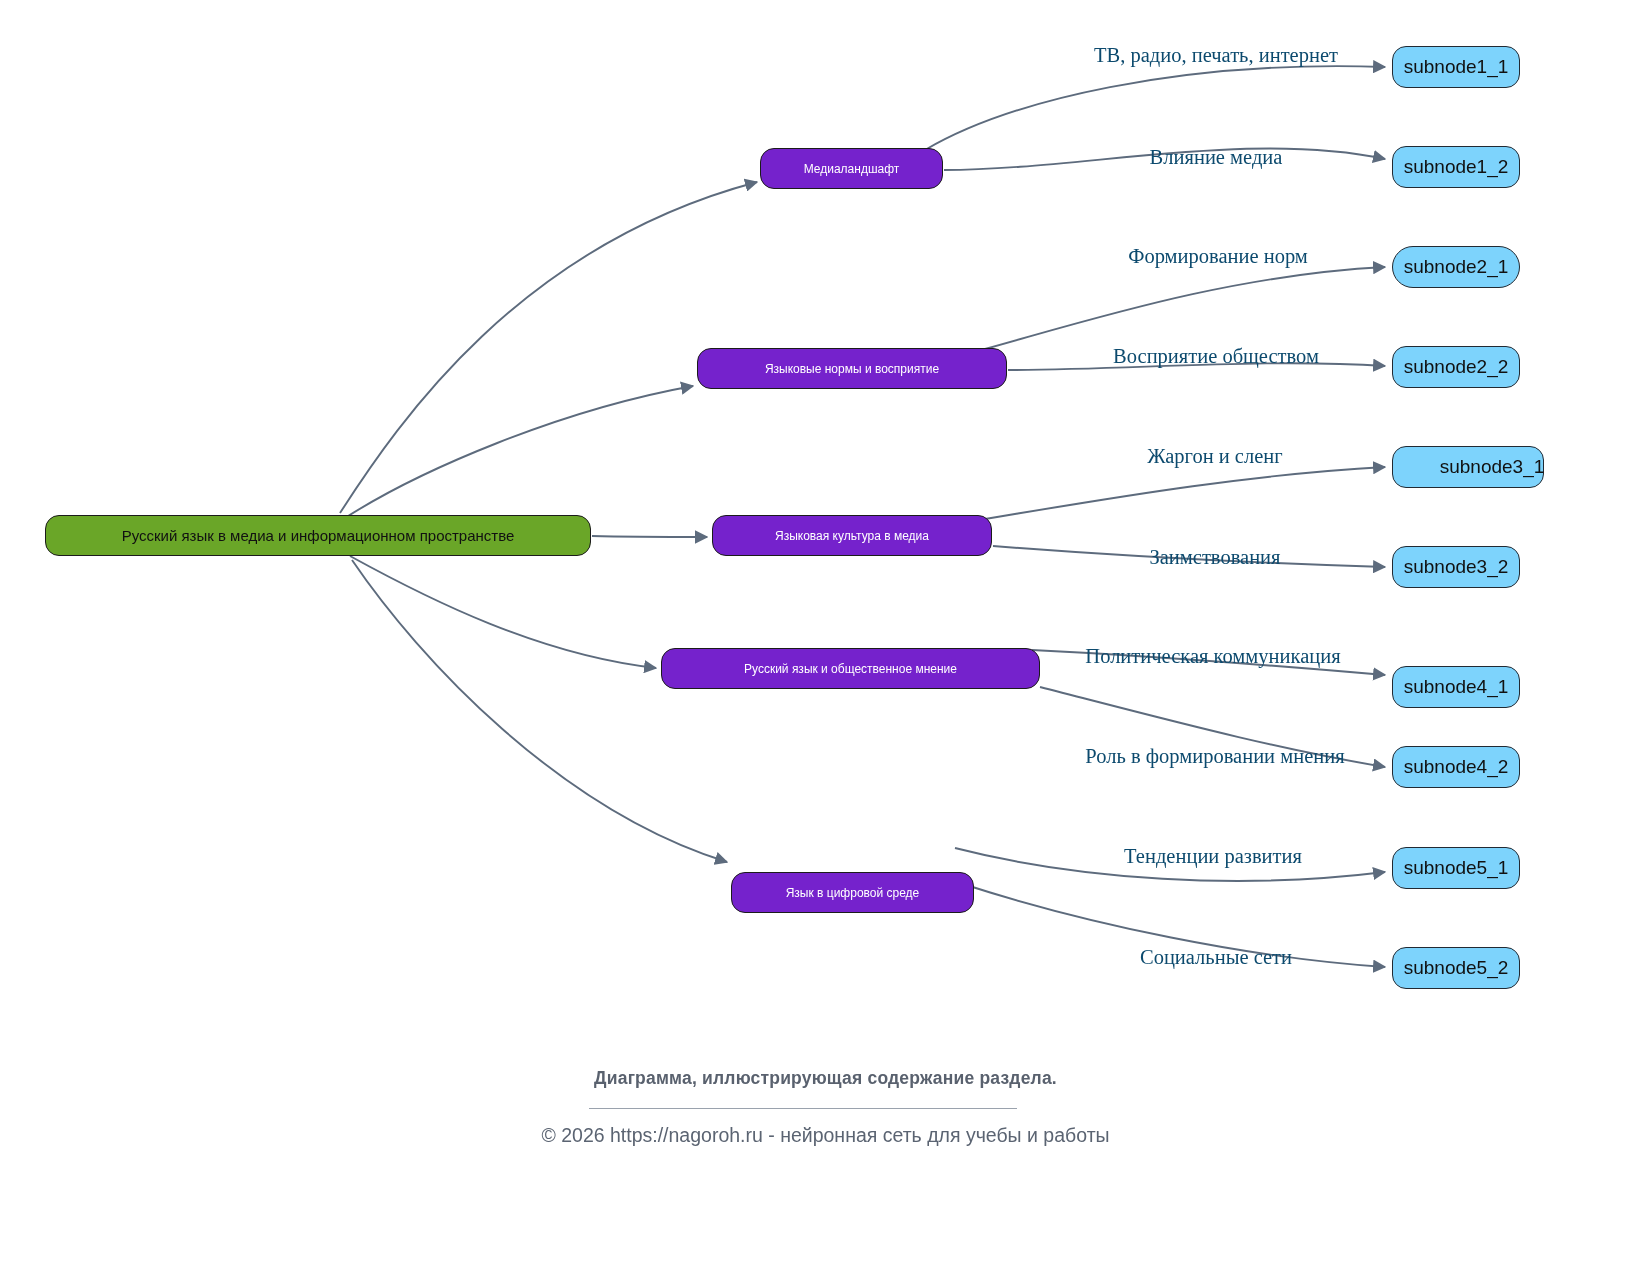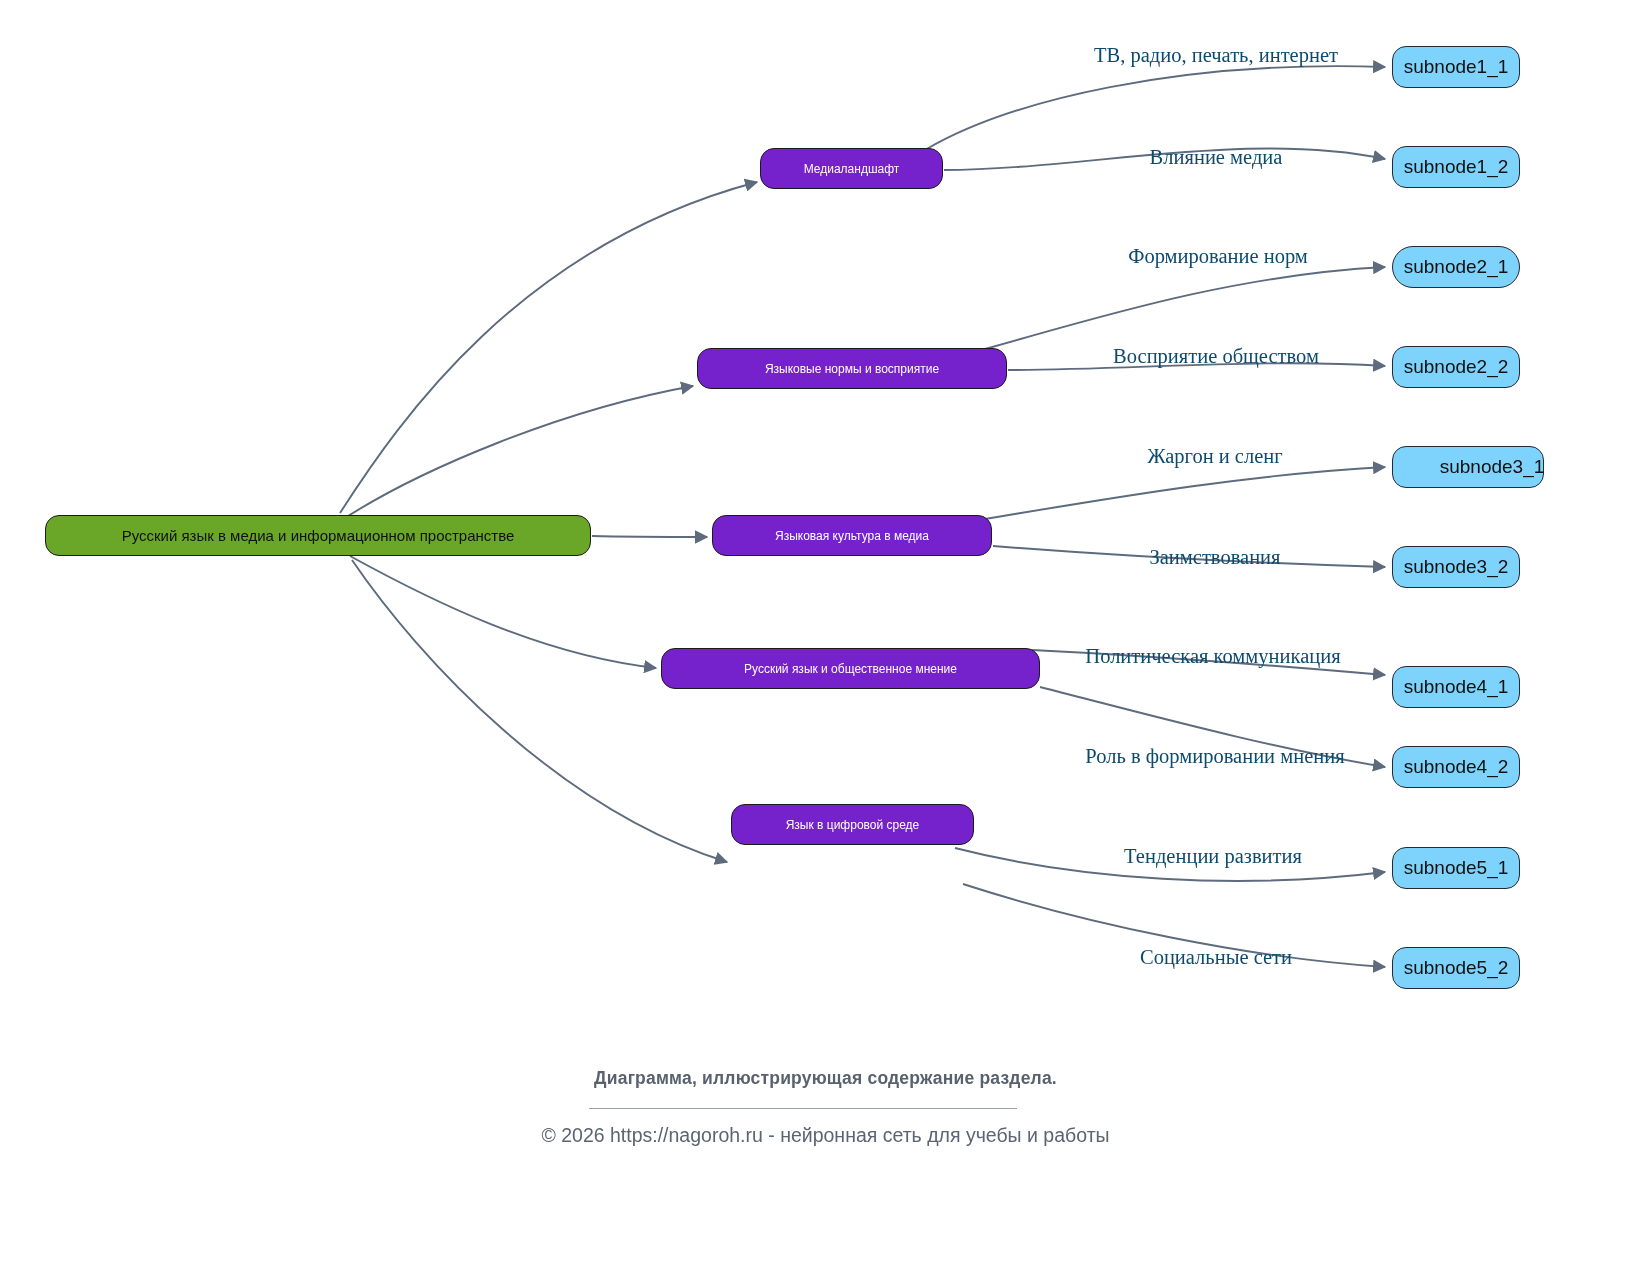--- a/index.html
+++ b/index.html
@@ -147,21 +147,21 @@
   </div>
 
   <div class="node node-branch" style="left:712px;top:515px;width:280px;height:41px;">
     <span>Языковая культура в медиа</span>
   </div>
 
   <div class="node node-branch" style="left:661px;top:648px;width:379px;height:41px;">
     <span>Русский язык и общественное мнение</span>
   </div>
 
-  <div class="node node-branch" style="left:731px;top:804px;width:243px;height:41px;">
+  <div class="node node-branch" style="left:731px;top:872px;width:243px;height:41px;">
     <span>Язык в цифровой среде</span>
   </div>
 
   <div class="node node-leaf" style="left:1392px;top:46px;width:128px;height:42px;">
     <span>subnode1_1</span>
   </div>
   <div class="node node-leaf" style="left:1392px;top:146px;width:128px;height:42px;">
     <span>subnode1_2</span>
   </div>
 

